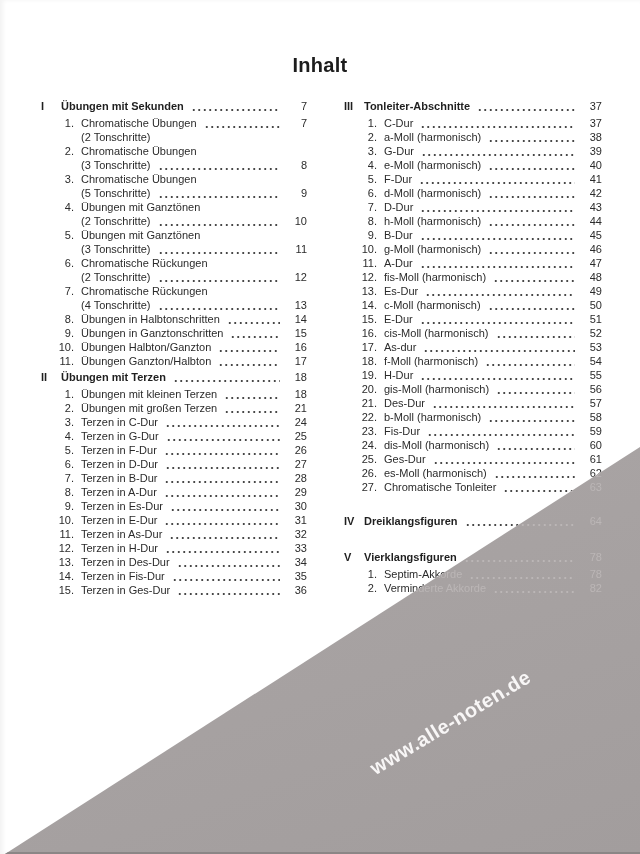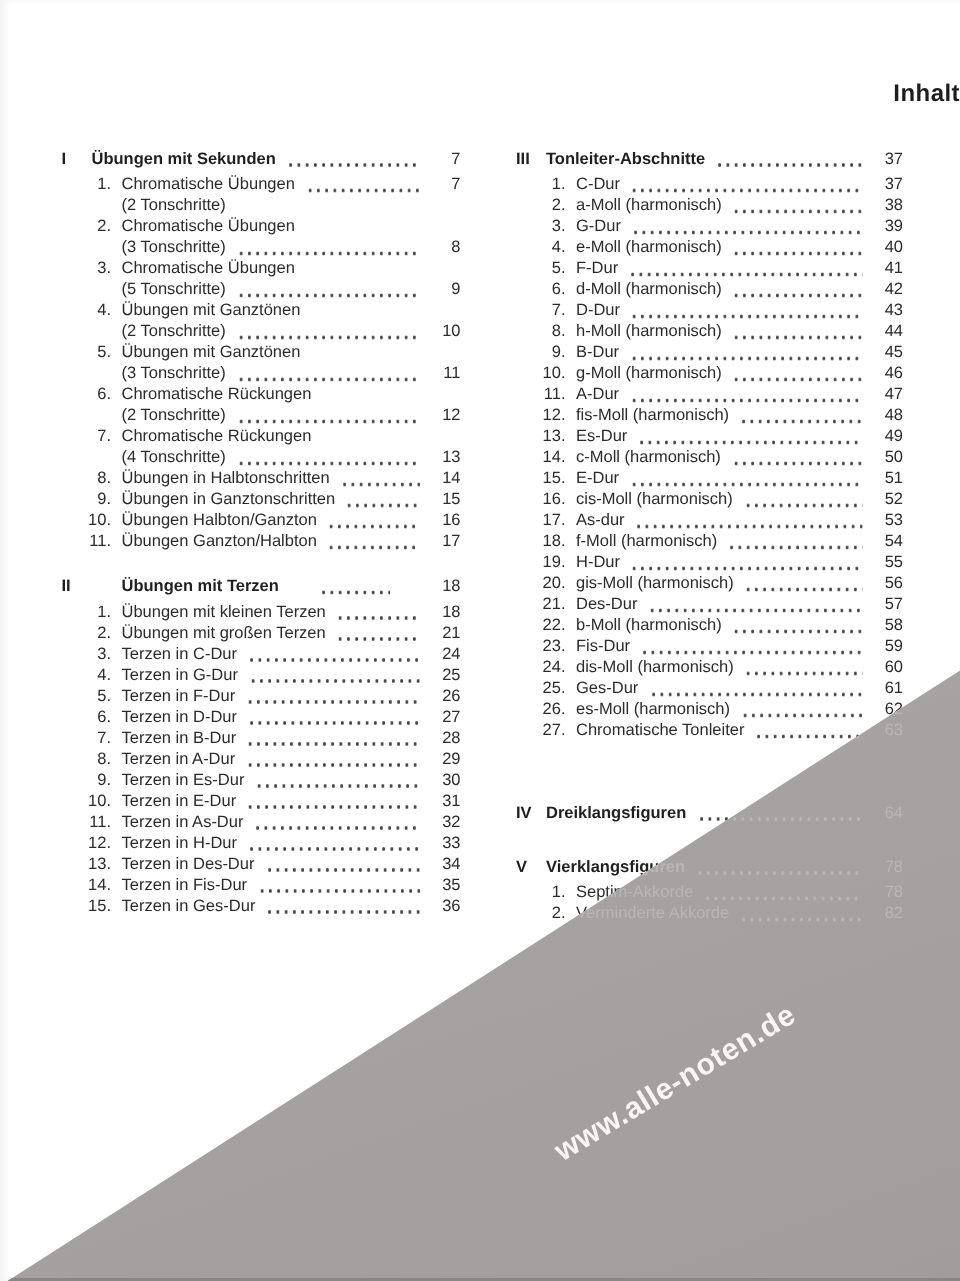--- a/index.html
+++ b/index.html
@@ -6,41 +6,41 @@
   .page{
     position:relative;width:640px;height:854px;overflow:hidden;
     background:#ffffff;
     font-family:"Liberation Sans","DejaVu Sans",sans-serif;
     color:#2b2b2b;
     box-shadow:inset 3px 0 4px rgba(0,0,0,.05);
   }
   .content{position:absolute;inset:0;}
   .page-title{
     position:absolute;top:54px;left:0;right:0;
-    text-align:right;font-size:16px;font-weight:600;
+    text-align:center;font-size:20px;font-weight:600;
     letter-spacing:.3px;color:#1d1d1d;
   }
   .col{position:absolute;top:99px;font-size:11px;line-height:14px;}
   .col-left{left:41px;width:266px;}
   .col-right{left:344px;width:258px;}
   .row{display:flex;align-items:baseline;min-height:14px;}
   .roman{flex:none;width:20px;font-weight:bold;color:#1f1f1f;}
   .ttl{flex:none;font-weight:bold;color:#1f1f1f;white-space:nowrap;}
   .inum{flex:none;width:33px;text-align:right;white-space:nowrap;}
   .txt{flex:none;margin-left:7px;white-space:nowrap;}
   .dots{
     flex:1;align-self:stretch;margin:0 5px 0 7px;color:#474747;
     background-image:radial-gradient(circle,currentColor 0.9px,transparent 1.25px);
     background-size:5.5px 5.5px;background-repeat:repeat-x;
     background-position:left bottom 1px;
   }
   .pg{flex:none;width:22px;text-align:right;white-space:nowrap;}
   .section{margin-bottom:3px;}
-  .sec-II{margin-top:16px;gap:20px;}
-  .sec-IV{margin-top:41px;}
+  .sec-II{margin-top:2px;}
+  .sec-IV{margin-top:20px;}
   .sec-V{margin-top:22px;}
 
   
   .overlay{
     position:absolute;inset:0;
     clip-path:polygon(640px 447px,640px 854px,5px 854px);
   }
   .overlay-bg{
     position:absolute;inset:0;
     background:linear-gradient(160deg,var(--overlay_light,#b1acac) 0%,var(--overlay,#a9a4a4) 55%,var(--overlay_dark,#a29d9d) 100%);

